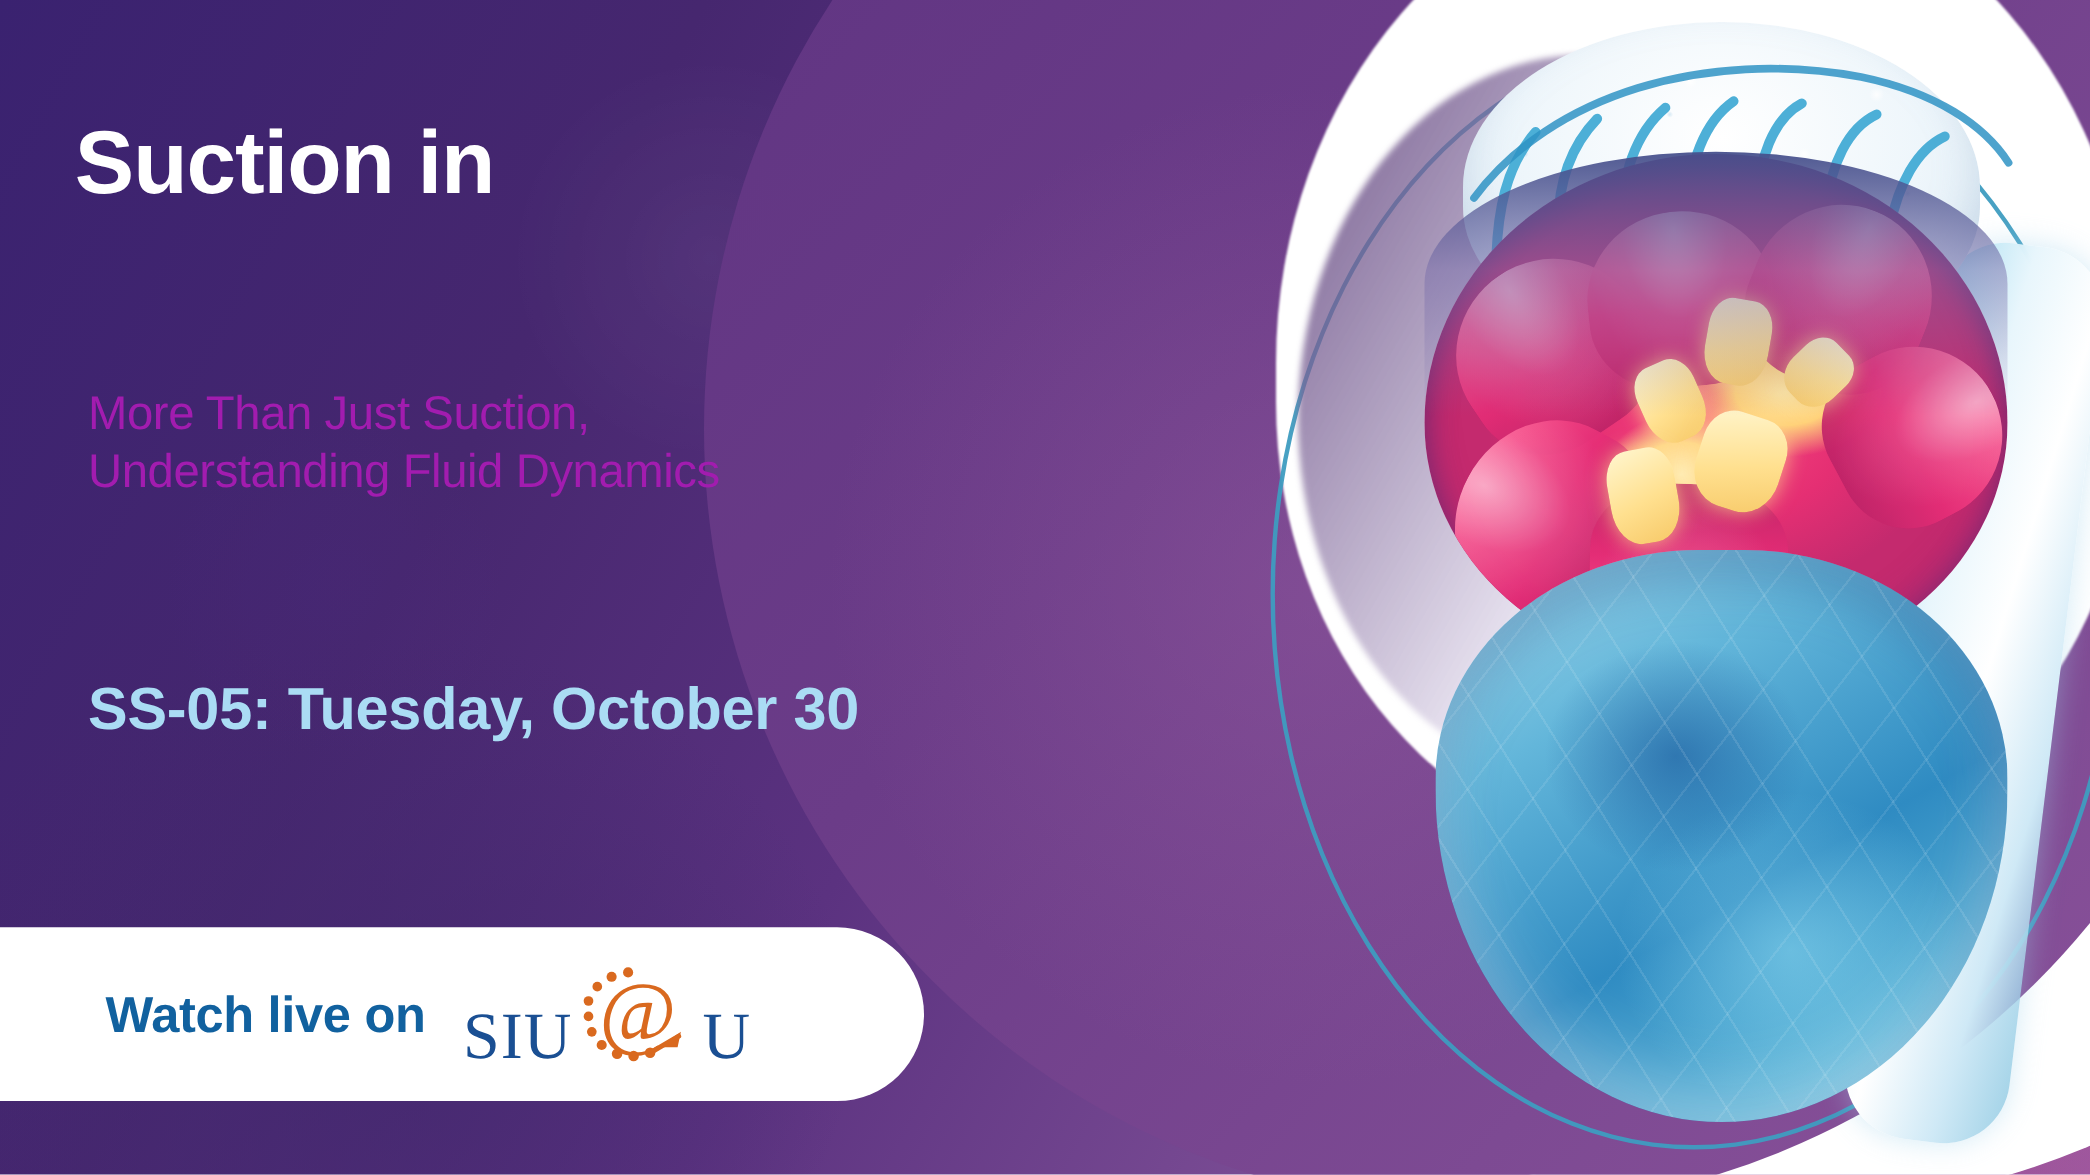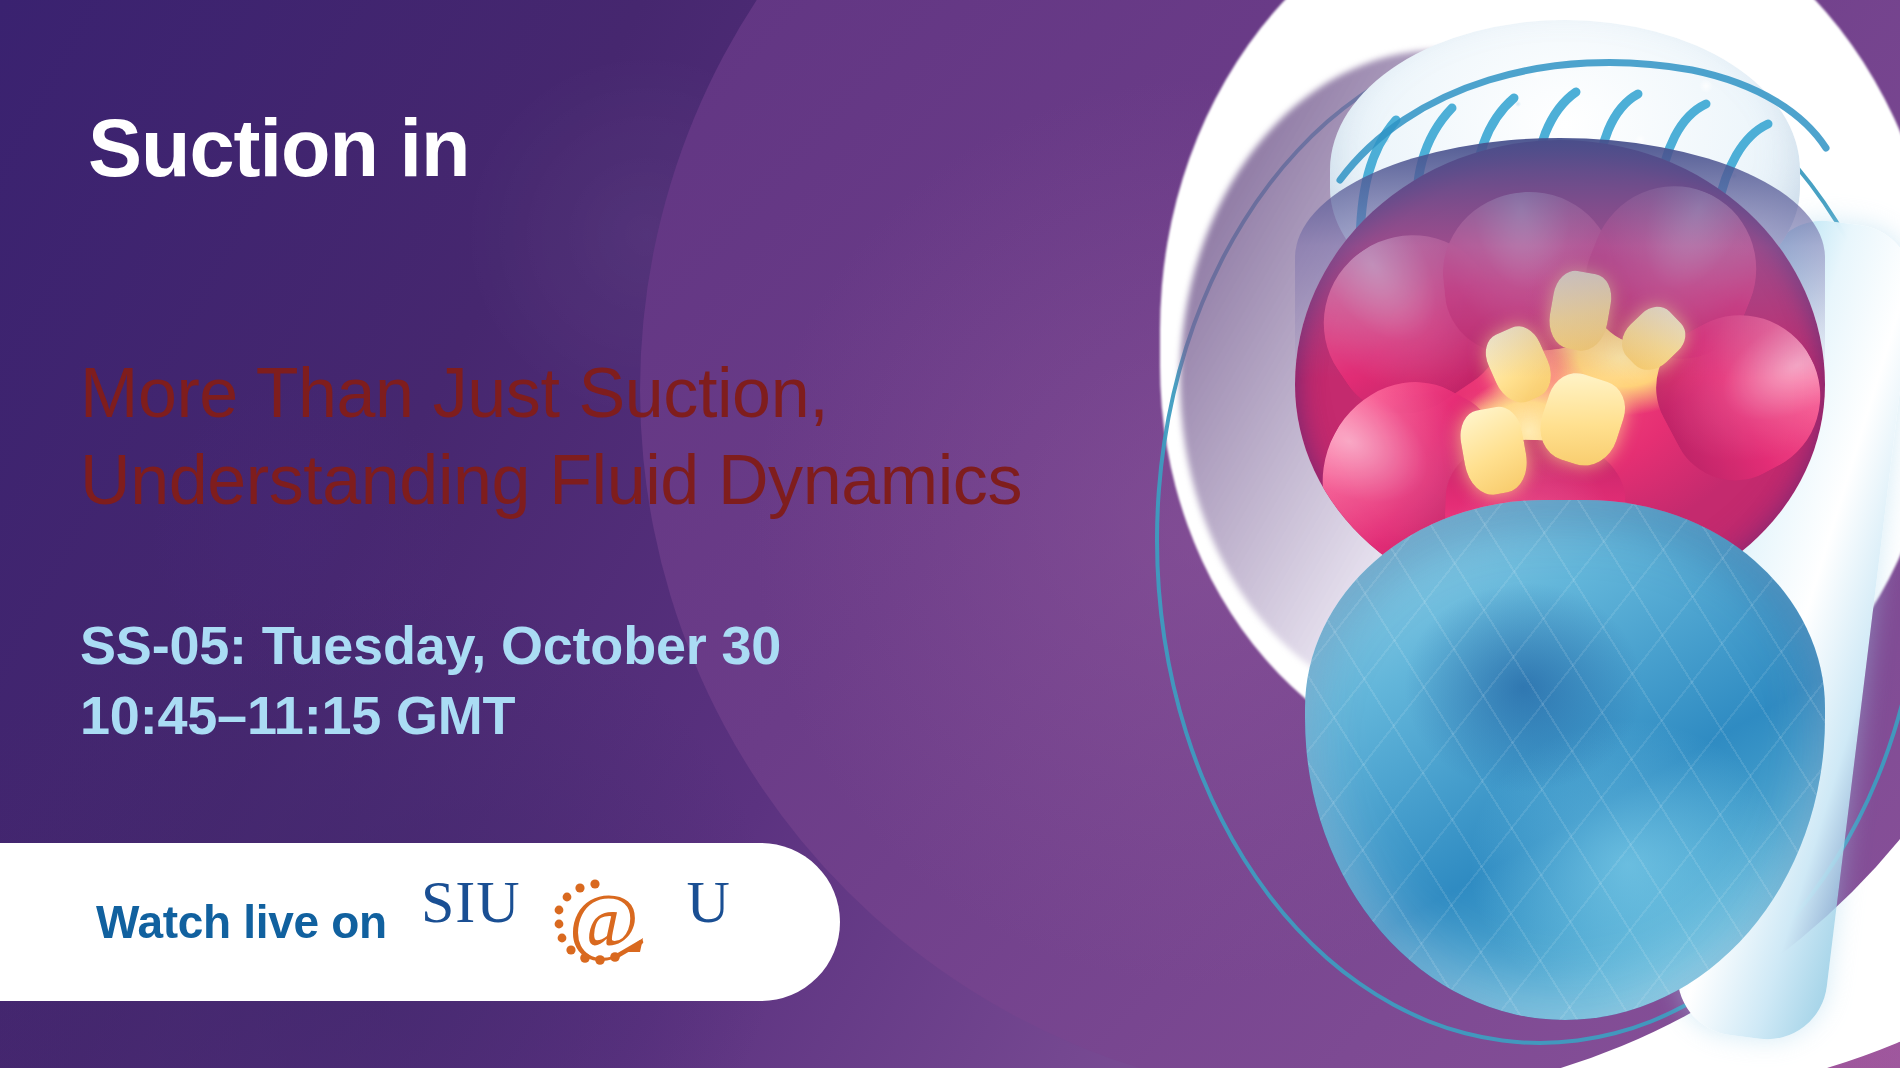--- a/index.html
+++ b/index.html
@@ -183,33 +183,33 @@
     border-radius:60px;
     transform:rotate(7deg);
     background:linear-gradient(100deg, rgba(150,215,238,.85) 0%, #e8f6fc 28%, #ffffff 52%, #cfe9f6 78%, rgba(120,190,220,.7) 100%);
     box-shadow:0 0 26px rgba(160,210,235,.45);
   }
 
   
   .content{ position:absolute; left:0; top:0; width:1180px; height:100%; }
 
   .title{
-    position:absolute; left:88px; top:105px;
+    position:absolute; left:68px; top:105px;
     width:1050px;
     color:#ffffff;
     font-size:81px;
     font-weight:700;
     line-height:1.07;
     letter-spacing:-1px;
   }
   .subtitle{
     position:absolute; left:80px; top:350px;
     width:1080px;
-    color:#7f1d1d;
-    font-size:70px;
+    color:#a21caf;
+    font-size:43px;
     font-weight:400;
     line-height:1.24;
     letter-spacing:-.4px;
   }
   .session{
     position:absolute; left:80px; top:610px;
     width:1080px;
     color:#aadcf4;
     font-size:54px;
     font-weight:700;
@@ -232,24 +232,23 @@
   .cta-text{
     color:#11619f;
     font-size:46px;
     font-weight:700;
     letter-spacing:-.3px;
     white-space:nowrap;
     margin-left:11px;
   }
   .logo{
     display:flex;
-    align-items:flex-start;
+    align-items:flex-end;
     position:relative;
     height:100px;
-    gap:24px;
   }
   .logo-siu{
     font-family:"Liberation Serif", serif;
     color:#1a4f93;
     font-size:60px;
     font-weight:400;
     letter-spacing:1px;
     line-height:1;
   }
   .logo-at-wrap{
@@ -340,21 +339,20 @@
       <div>Suction in</div>
     </div>
 
     <div class="subtitle">
       <div>More Than Just Suction,</div>
       <div>Understanding Fluid Dynamics</div>
     </div>
 
     <div class="session">
       <div>SS-05: Tuesday, October 30</div>
-      <div>10:45–11:15 GMT</div>
     </div>
 
   </div>
 
   <div class="cta-pill">
     <span class="cta-text">Watch live on</span>
 
     <span class="logo">
       <span class="logo-siu">SIU</span>
 

